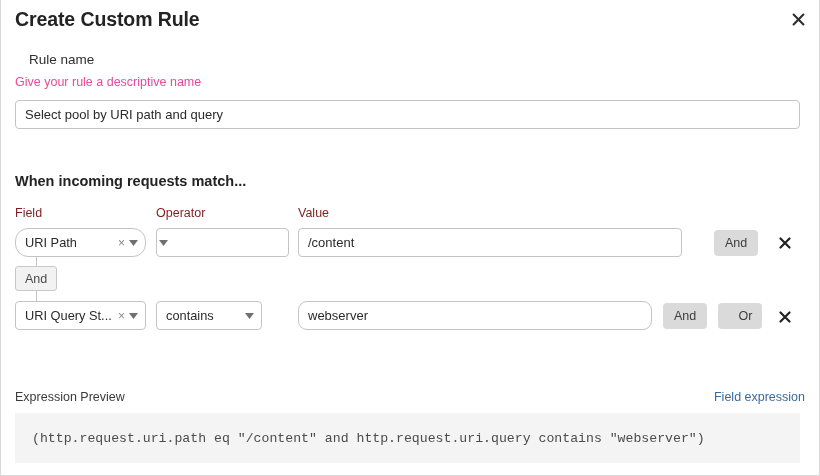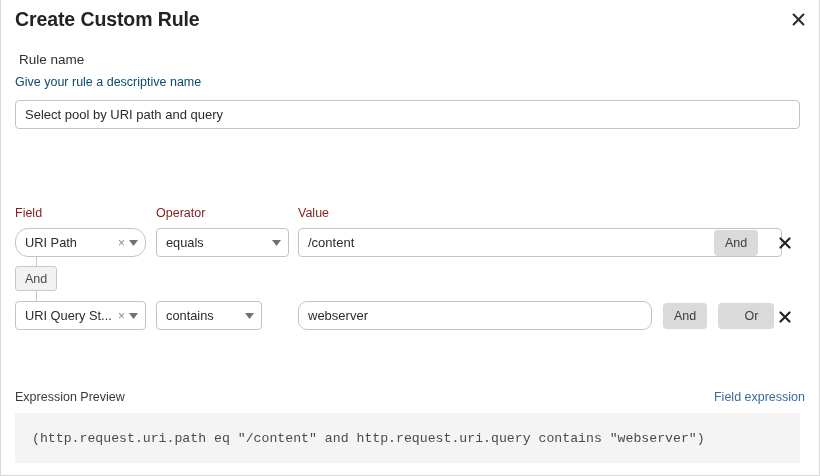--- a/index.html
+++ b/index.html
@@ -29,26 +29,26 @@
     position: absolute; right: 8px; top: 6px;
     width: 26px; height: 26px;
     display: flex; align-items: center; justify-content: center;
     cursor: pointer; color: #2e2e2e;
     font-size: 16px; font-weight: bold; line-height: 1;
   }
   .close-btn svg { display: block; }
 
   
   .sec-label {
-    position: absolute; left: 18px;
+    position: absolute; left: 28px;
     font-size: 13.5px; color: #2e2e2e; text-align: center;
   }
   .sec-sub {
     position: absolute; left: 14px;
-    font-size: 12.5px; color: #0c4a6e;
+    font-size: 12.5px; color: #ec4899;
   }
   #rule-name-label { top: 52px; }
   #rule-name-help  { top: 75px; }
 
   .text-input {
     position: absolute;
     height: 29px;
     border: 1px solid #c4c4c4;
     border-radius: 4px;
     background: #fff;
@@ -169,45 +169,45 @@
   <div class="close-btn">
     <svg width="13" height="13" viewBox="0 0 13 13" aria-hidden="true">
       <path d="M1.6 1.6 L11.4 11.4 M11.4 1.6 L1.6 11.4" stroke="#2e2e2e" stroke-width="2.1" stroke-linecap="round"></path>
     </svg>
   </div>
 
   <div class="sec-label" id="rule-name-label">Rule name</div>
   <div class="sec-sub" id="rule-name-help">Give your rule a descriptive name</div>
   <input class="text-input" id="rule-name-input" type="text" value="Select pool by URI path and query" style="">
 
+  <div class="match-heading">When incoming requests match...</div>
 
   <div class="col-label" id="lbl-field">Field</div>
   <div class="col-label" id="lbl-operator">Operator</div>
   <div class="col-label" id="lbl-value">Value</div>
 
   <div class="select-box" style="left:14px; top:228px; width:131px;border-radius:13px;">
     <span class="select-text">URI Path</span>
     <span class="sel-clear">×</span>
     <span class="caret">
       <svg width="9" height="6" viewBox="0 0 9 6">
           <path d="M0 0 L9 0 L4.5 6 Z" fill="#707070"></path>
         </svg>
     </span>
   </div>
 
   <div class="select-box" style="left:155px; top:228px; width:133px;">
-    <span class="select-text">equals</span>
-    <span class="caret">
-      <svg width="9" height="6" viewBox="0 0 9 6">
-          <path d="M0 0 L9 0 L4.5 6 Z" fill="#707070"></path>
-        </svg>
-    </span>
-  </div>
-
-  <input class="text-input" style="left: 297px; top: 228px; width: 484px;" type="text" value="/content">
+    <span class="caret">
+      <svg width="9" height="6" viewBox="0 0 9 6">
+          <path d="M0 0 L9 0 L4.5 6 Z" fill="#707070"></path>
+        </svg>
+    </span>
+  </div>
+
+  <input class="text-input" style="left: 297px; top: 228px; width: 384px;" type="text" value="/content">
 
   <div class="pill" style="left:713px; top:230px; width:44px;">And</div>
 
   <div class="row-x" style="left:775px; top:234px;">
     <svg width="12" height="12" viewBox="0 0 12 12" aria-hidden="true">
       <path d="M1.5 1.5 L10.5 10.5 M10.5 1.5 L1.5 10.5" stroke="#222" stroke-width="2.2" stroke-linecap="round"></path>
     </svg>
   </div>
 
   <div class="conn-line" style="left:35px; top:257px; height:9px;"></div>
@@ -229,21 +229,21 @@
     <span class="caret">
       <svg width="9" height="6" viewBox="0 0 9 6">
           <path d="M0 0 L9 0 L4.5 6 Z" fill="#707070"></path>
         </svg>
     </span>
   </div>
 
   <input class="text-input" style="left: 297px; top: 301px; width: 354px; border-radius: 9px;" type="text" value="webserver">
 
   <div class="pill" style="left:662px; top:303px; width:44px;">And</div>
-  <div class="pill" style="left:717px; top:303px; width:56px;padding-left:11px;">Or</div>
+  <div class="pill" style="left:717px; top:303px; width:44px;padding-left:11px;">Or</div>
 
   <div class="row-x" style="left:775px; top:308px;">
     <svg width="12" height="12" viewBox="0 0 12 12" aria-hidden="true">
       <path d="M1.5 1.5 L10.5 10.5 M10.5 1.5 L1.5 10.5" stroke="#222" stroke-width="2.2" stroke-linecap="round"></path>
     </svg>
   </div>
 
   <div id="expr-label">Expression Preview</div>
   <a id="edit-expr-link">Field expression</a>
   <div id="expr-code">(http.request.uri.path eq "/content" and http.request.uri.query contains "webserver")</div>

